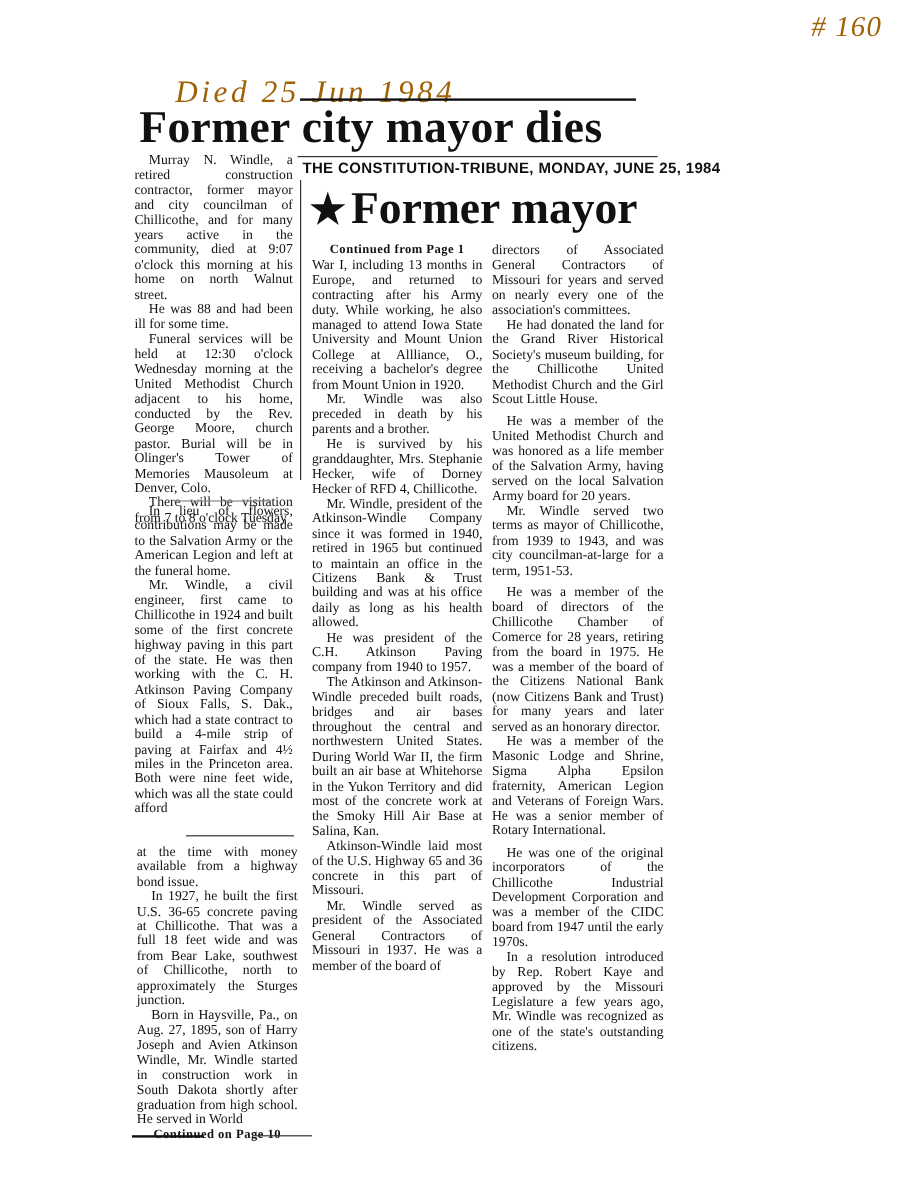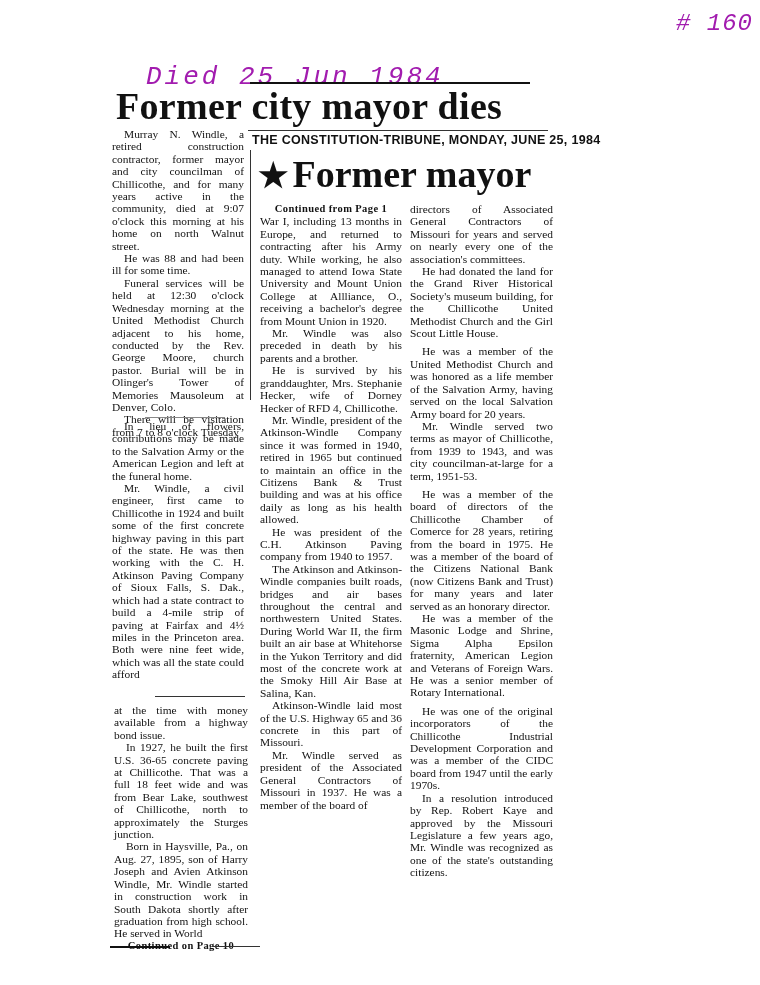--- a/index.html
+++ b/index.html
@@ -1,19 +1,19 @@
 <!DOCTYPE html>
 <html><head>
 <meta charset="utf-8">
 <style>
   html, body { margin:0; padding:0; background:#ffffff; }
   body { width:760px; height:985px; position:relative; overflow:hidden; color:#111; }
   .serif { font-family: "Liberation Serif", "DejaVu Serif", serif; }
   .sans  { font-family: "Liberation Sans", "DejaVu Sans", sans-serif; }
-  .hand  { position:absolute; font-family:Liberation Mono, monospace; font-style:italic; color:#a21caf; font-weight:normal; }
+  .hand  { position:absolute; font-family:Liberation Serif, serif; font-style:italic; color:#a16207; font-weight:normal; }
   #archive-note { left:676px; top:10px; font-size:24px; letter-spacing:1px; }
   #died-note { left:146px; top:62px; font-size:26px; letter-spacing:3px; }
   .rule { position:absolute; height:0; border-top:1px solid #333; }
   .rule.thick { border-top:2px solid #111; }
   .vrule { position:absolute; width:0; border-left:1px solid #333; }
   #headline-main { position:absolute; left:116px; top:84px; font-size:38px; font-weight:bold; letter-spacing:0.3px; margin:0; line-height:44px; white-space:nowrap; }
   #masthead { position:absolute; left:252px; top:133px; font-size:12.5px; font-weight:bold; letter-spacing:0.3px; white-space:nowrap; }
   #headline-cont { position:absolute; left:258px; top:152px; font-size:38px; font-weight:bold; margin:0; line-height:44px; white-space:nowrap; }
   #headline-cont .star { font-size:34px; margin-right:4px; }
   .col { position:absolute; font-size:11.4px; line-height:12.4px; text-align:justify; hyphens:manual; }
@@ -65,21 +65,21 @@
 <div class="rule thick" style="left:110px; top:946px; width:60px;"></div>
 <div class="rule" style="left:212px; top:946px; width:48px;"></div>
 
 <div class="col serif" id="col2">
   <p class="cont">Continued from Page 1</p>
   <p class="noindent">War I, including 13 months in Europe, and returned to contracting after his Army duty. While working, he also managed to attend Iowa State University and Mount Union College at Allliance, O., receiving a bachelor's degree from Mount Union in 1920.</p>
   <p>Mr. Windle was also preceded in death by his parents and a brother.</p>
   <p>He is survived by his granddaughter, Mrs. Stephanie Hecker, wife of Dorney Hecker of RFD 4, Chillicothe.</p>
   <p>Mr. Windle, president of the Atkinson-Windle Company since it was formed in 1940, retired in 1965 but continued to maintain an office in the Citizens Bank &amp; Trust building and was at his office daily as long as his health allowed.</p>
   <p>He was president of the C.H. Atkinson Paving company from 1940 to 1957.</p>
-  <p>The Atkinson and Atkinson-Windle companies built roads, bridges and air bases throughout the central and northwestern United States. During World War II, the firm built an air base at Whitehorse in the Yukon Territory and did most of the concrete work at the Smoky Hill Air Base at Salina, Kan.</p>
+  <p>The Atkinson and Atkinson-Windle preceded built roads, bridges and air bases throughout the central and northwestern United States. During World War II, the firm built an air base at Whitehorse in the Yukon Territory and did most of the concrete work at the Smoky Hill Air Base at Salina, Kan.</p>
   <p>Atkinson-Windle laid most of the U.S. Highway 65 and 36 concrete in this part of Missouri.</p>
   <p>Mr. Windle served as president of the Associated General Contractors of Missouri in 1937. He was a member of the board of</p>
 </div>
 
 <div class="col serif" id="col3">
   <p class="noindent">directors of Associated General Contractors of Missouri for years and served on nearly every one of the association's committees.</p>
   <p>He had donated the land for the Grand River Historical Society's museum building, for the Chillicothe United Methodist Church and the Girl Scout Little House.</p>
   <p class="gap">He was a member of the United Methodist Church and was honored as a life member of the Salvation Army, having served on the local Salvation Army board for 20 years.</p>
   <p>Mr. Windle served two terms as mayor of Chillicothe, from 1939 to 1943, and was city councilman-at-large for a term, 1951-53.</p>
   <p class="gap">He was a member of the board of directors of the Chillicothe Chamber of Comerce for 28 years, retiring from the board in 1975. He was a member of the board of the Citizens National Bank (now Citizens Bank and Trust) for many years and later served as an honorary director.</p>

